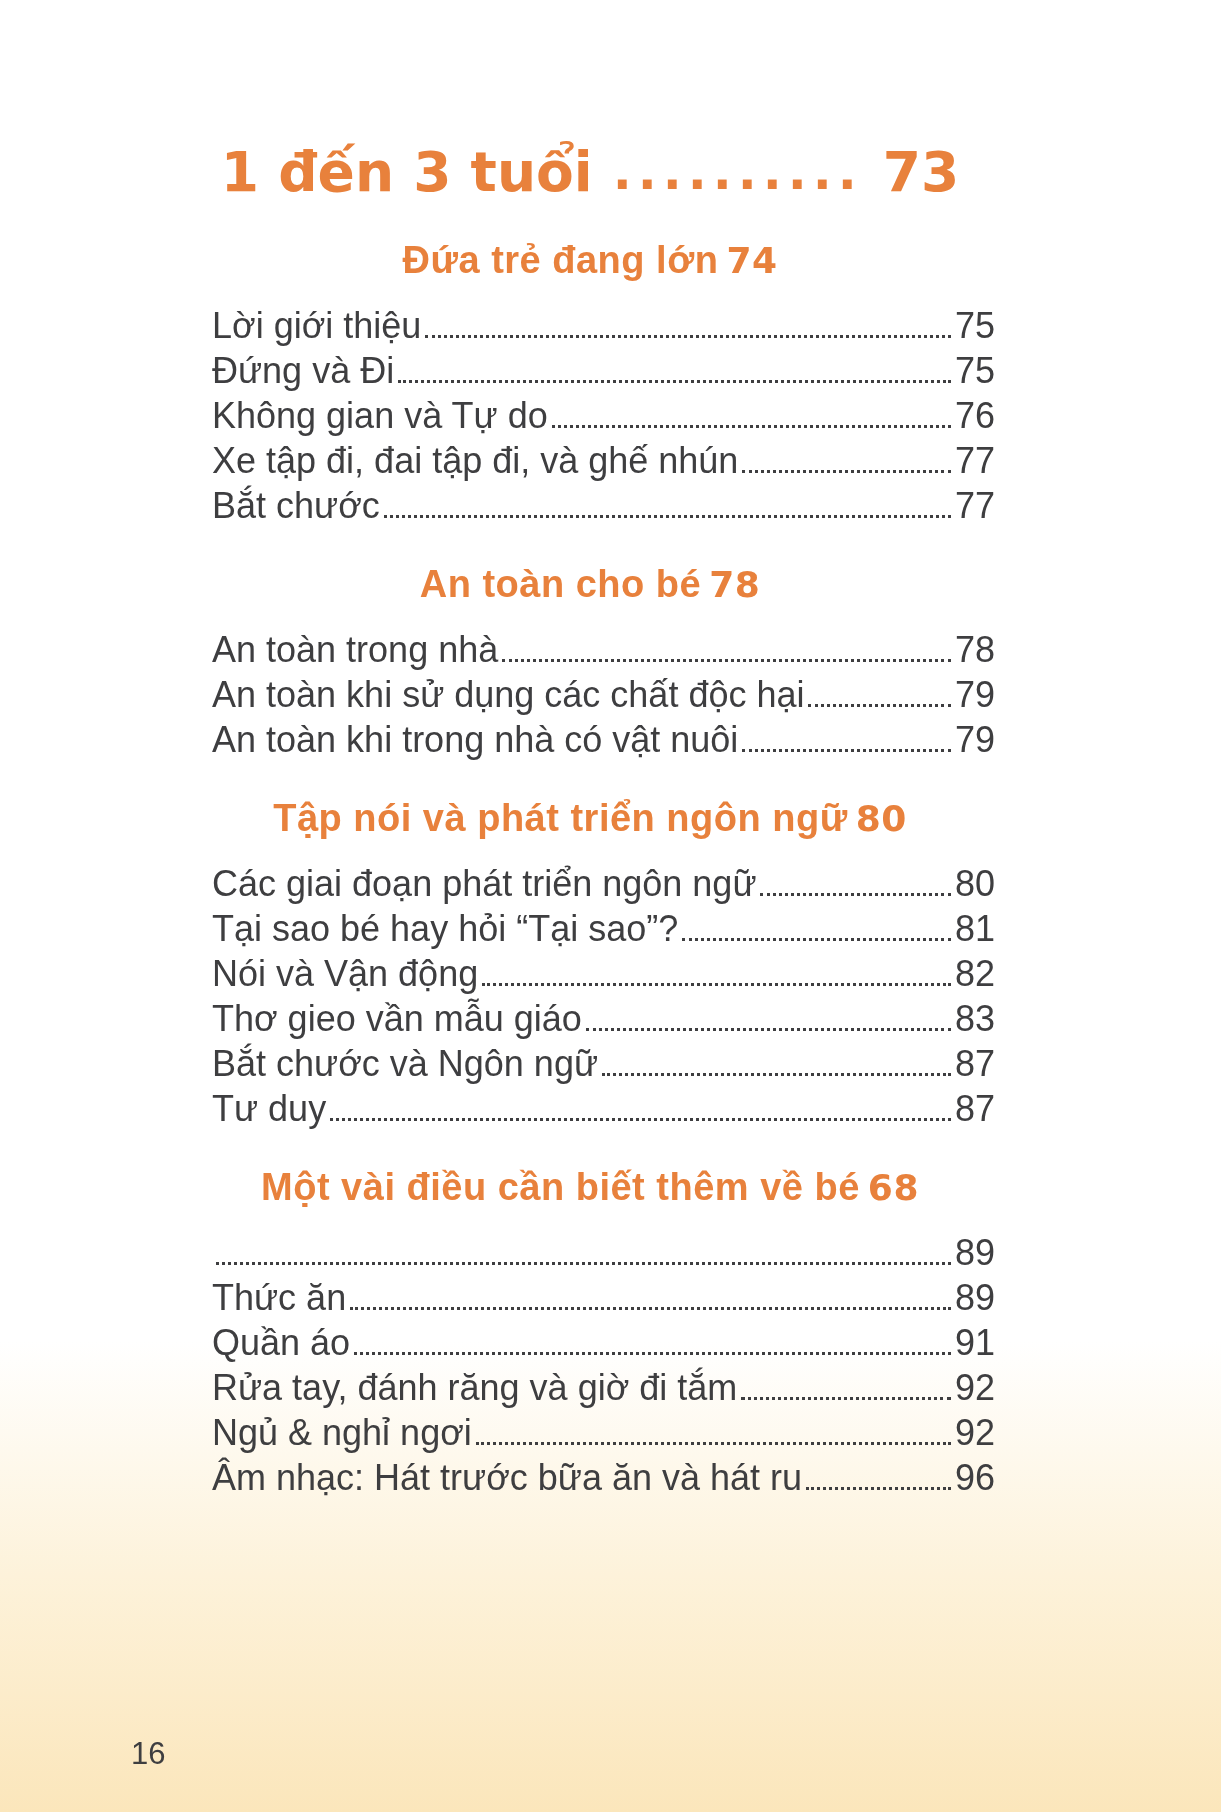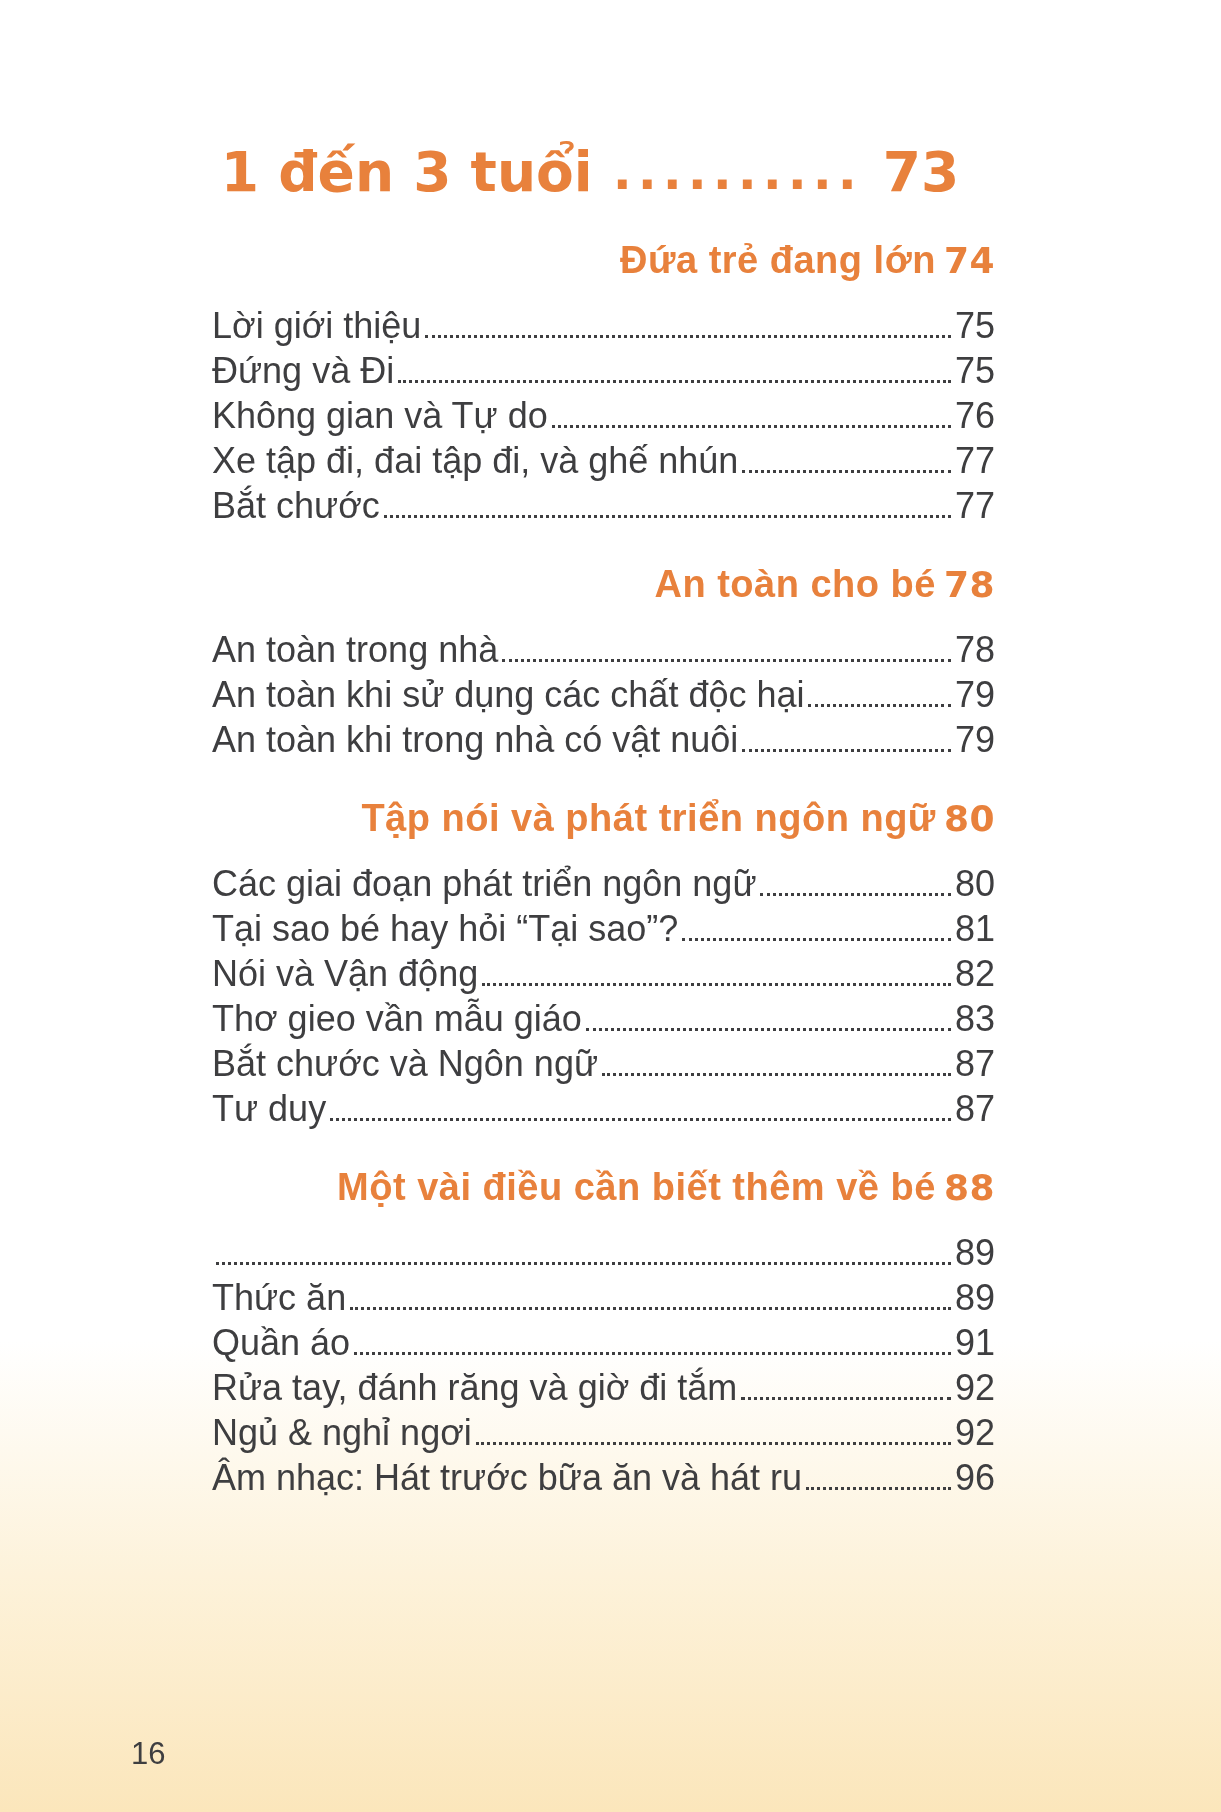--- a/index.html
+++ b/index.html
@@ -39,21 +39,21 @@
     white-space:nowrap;
   }
   .chapter-dots{
     letter-spacing:6px;
     font-size:50px;
   }
   
   .toc-section{margin-top:32px;}
   .section-heading{
     display:flex;
-    justify-content:flex-end;
+    justify-content:center;
     align-items:baseline;
     font-family:"Liberation Sans",sans-serif;
     font-weight:bold;
     font-size:38px;
     line-height:48px;
     letter-spacing:0.5px;
     color:var(--accent);
     margin-bottom:18px;
     white-space:nowrap;
     gap:8px;
@@ -205,21 +205,21 @@
     <span class="entry-label">Tư duy</span>
     <span class="entry-dots"></span>
     <span class="entry-page">87</span>
   </div>
 </div>
   </section>
 
   <section class="toc-section">
     <div class="section-heading">
       <span class="heading-label">Một vài điều cần biết thêm về bé</span>
-      <span class="heading-page">88</span>
+      <span class="heading-page">68</span>
     </div>
     <div class="entries">
   <div class="toc-entry">
     <span class="entry-dots"></span>
     <span class="entry-page">89</span>
   </div>
 
   <div class="toc-entry">
     <span class="entry-label">Thức ăn</span>
     <span class="entry-dots"></span>

